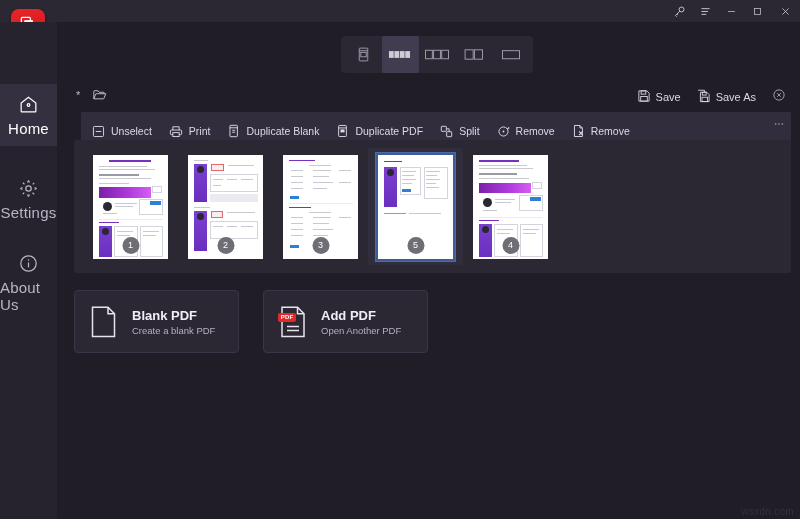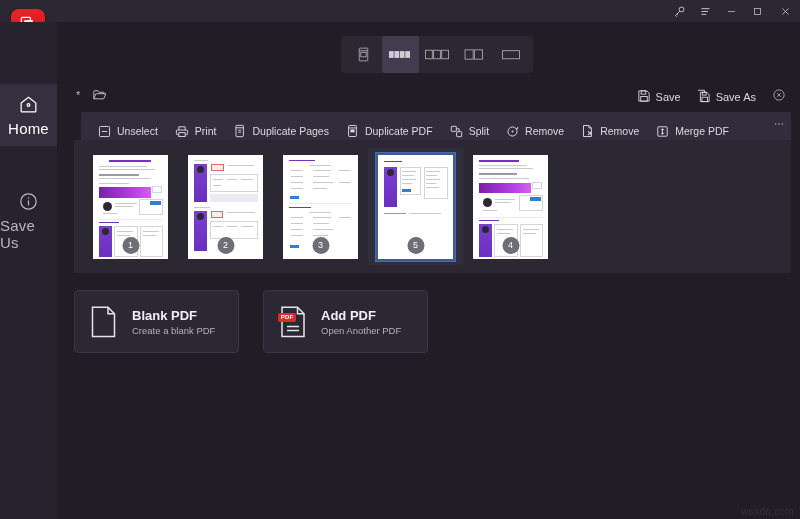--- a/index.html
+++ b/index.html
@@ -125,21 +125,21 @@
     width: 24px; height: 24px; display:flex;
     align-items:center; justify-content:center; color:#b3b0bc;
     margin-left: 3px;
   }
 
   
   .toolbar {
     position: absolute; left: 81px; top: 112px; width: 710px; height: 38px;
     background: #312d3c;
     display: flex; align-items: center;
-    padding-left: 17px;
+    padding-left: 11px;
     border-radius: 1px;
   }
   .tb-item {
     display: flex; align-items: center; gap: 6px;
     height: 24px; padding: 0 9px 0 0;
     margin-right: 8px;
     color: #ddd9e6; font-size: 10.5px; white-space: nowrap;
   }
   .tb-item svg { display:block; flex:0 0 auto; }
   .tb-overflow {
@@ -285,30 +285,41 @@
     <div class="side-item active" id="side-home">
       <span>
         <svg width="21" height="21" viewBox="0 0 24 24" fill="none" stroke="#ffffff" stroke-width="1.4">
           <path d="M3.6 10.3 L12 3.8 L20.4 10.3 L20.4 19.6 A0.8 0.8 0 0 1 19.6 20.4 L4.4 20.4 A0.8 0.8 0 0 1 3.6 19.6 Z"></path>
           <circle cx="12" cy="12.6" r="1.5"></circle>
         </svg>
       </span>
       <span class="slabel">Home</span>
     </div>
 
+    <div class="side-item" id="side-settings">
+      <span>
+        <svg width="21" height="21" viewBox="0 0 24 24" fill="none" stroke="#b9b6c2" stroke-width="1.4">
+          <circle cx="12" cy="12" r="3.1"></circle>
+          <path d="M12 2.8 L13.1 5.1 M12 21.2 L10.9 18.9 M2.8 12 L5.1 10.9 M21.2 12 L18.9 13.1
+                   M5.5 5.5 L7.4 7.1 M18.5 18.5 L16.6 16.9 M18.5 5.5 L16.9 7.4 M5.5 18.5 L7.1 16.6"></path>
+          <path d="M12 2.8 L10.9 5.1 M12 21.2 L13.1 18.9 M2.8 12 L5.1 13.1 M21.2 12 L18.9 10.9"></path>
+        </svg>
+      </span>
+      <span class="slabel">Settings</span>
+    </div>
 
     <div class="side-item" id="side-about">
       <span>
         <svg width="21" height="21" viewBox="0 0 24 24" fill="none" stroke="#b9b6c2" stroke-width="1.4">
           <circle cx="12" cy="12" r="8.8"></circle>
           <circle cx="12" cy="8.1" r="0.85" fill="#b9b6c2" stroke="none"></circle>
           <path d="M12 10.8 L12 16.4"></path>
         </svg>
       </span>
-      <span class="slabel">Save Us</span>
+      <span class="slabel">About Us</span>
     </div>
   </div>
 
   <div class="viewbar">
 
     <div class="vm-btn">
       <span>
         <svg width="17" height="17" viewBox="0 0 20 20" fill="none" stroke="#a4a0ae" stroke-width="1.1">
           <rect x="5" y="2.5" width="10" height="15" rx="0.6"></rect>
           <path d="M5 5.6 H15"></path>
@@ -430,21 +441,21 @@
     </div>
 
     <div class="tb-item">
       <span>
         <svg width="13" height="14" viewBox="0 0 15 17" fill="none" stroke="#ddd9e6" stroke-width="1.15">
           <rect x="3.2" y="1.6" width="9" height="13.8" rx="0.9"></rect>
           <path d="M3.2 4.6 H12.2"></path>
           <path d="M6 7.6 H9.4 M6 10 H9.4"></path>
         </svg>
       </span>
-      <span>Duplicate Pages</span>
+      <span>Duplicate Blank</span>
     </div>
 
     <div class="tb-item">
       <span>
         <svg width="13" height="14" viewBox="0 0 15 17" fill="none" stroke="#ddd9e6" stroke-width="1.15">
           <rect x="2.8" y="1.8" width="9.4" height="13.4" rx="0.9"></rect>
           <rect x="5" y="6.6" width="5" height="3.6" fill="#ddd9e6" stroke="none"></rect>
           <path d="M2.8 4.8 H12.2"></path>
         </svg>
       </span>
@@ -477,29 +488,20 @@
       <span>
         <svg width="13" height="14" viewBox="0 0 15 17" fill="none" stroke="#ddd9e6" stroke-width="1.15">
           <path d="M2.6 1.8 L9.2 1.8 L12.2 4.8 L12.2 15.2 L2.6 15.2 Z"></path>
           <path d="M9.2 1.8 L9.2 4.8 L12.2 4.8"></path>
           <path d="M8.2 9 L12.6 13.4 M12.6 9 L8.2 13.4" stroke-width="1.3"></path>
         </svg>
       </span>
       <span>Remove</span>
     </div>
 
-    <div class="tb-item">
-      <span>
-        <svg width="13" height="13" viewBox="0 0 16 16" fill="none" stroke="#ddd9e6" stroke-width="1.15">
-          <rect x="2.2" y="2.2" width="11.6" height="11.6" rx="0.9"></rect>
-          <path d="M8 4.6 L8 11.4 M6.2 6.4 L8 4.6 L9.8 6.4 M6.2 9.6 L8 11.4 L9.8 9.6"></path>
-        </svg>
-      </span>
-      <span>Merge PDF</span>
-    </div>
 
 
     <div class="tb-overflow">
       <svg width="10" height="10" viewBox="0 0 12 12" fill="#a9a5b4">
         <circle cx="2" cy="6" r="1"></circle>
           <circle cx="6" cy="6" r="1"></circle>
           <circle cx="10" cy="6" r="1"></circle>
       </svg>
     </div>
   </div>

